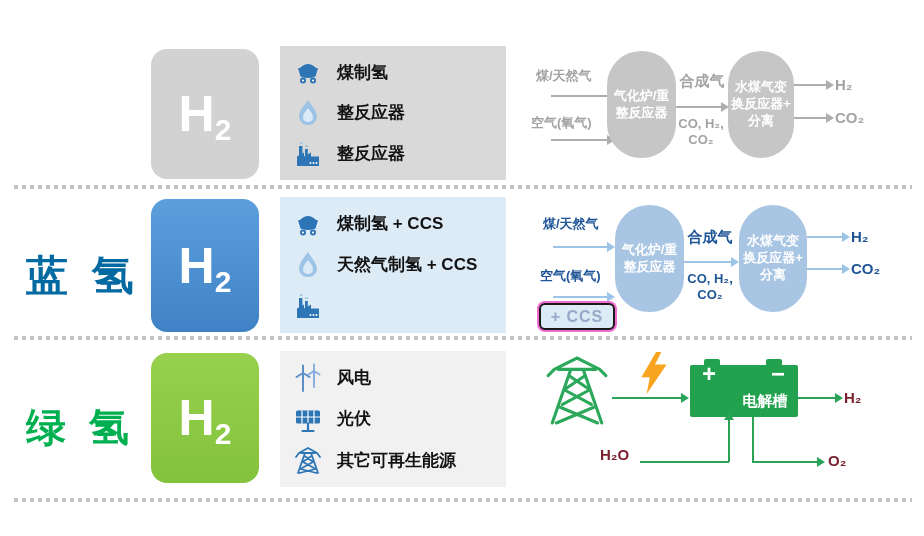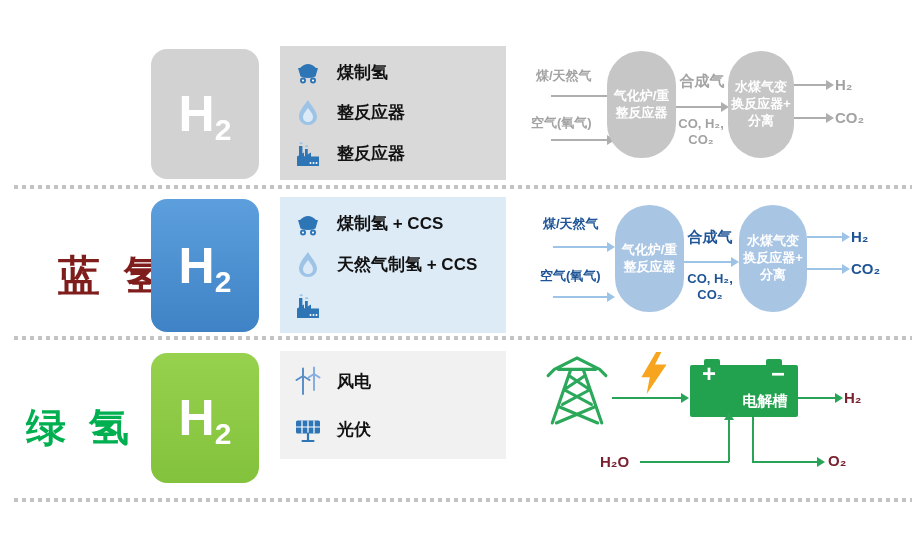--- a/index.html
+++ b/index.html
@@ -5,34 +5,34 @@
   html,body{margin:0;padding:0;background:#fff;}
   body{font-family:"Liberation Sans","DejaVu Sans",sans-serif;}
   .canvas{position:relative;width:924px;height:536px;background:#fff;overflow:hidden;}
   .row{position:absolute;left:0;width:924px;}
   #row1{top:0;height:185px;--fc:#aeaeae;--vfill:#c6c6c6;--ftxt:#a3a3a3;}
   #row2{top:186px;height:150px;--fc:#9dc3e6;--vfill:#a9c5e4;--ftxt:#1f5597;}
   #row3{top:340px;height:160px;--fc:#29a457;--ftxt:#7b2230;}
 
   .row-label{position:absolute;font-weight:800;font-size:40px;letter-spacing:6px;white-space:nowrap;}
   #row1 .row-label{left:26px;top:94px;color:#a8a8a8;}
-  #row2 .row-label{left:26px;top:62px;color:#7f1d1d;font-size:42px;margin-left:32px;}
+  #row2 .row-label{left:26px;top:62px;color:#0369a1;font-size:42px;}
   #row3 .row-label{left:26px;top:60px;color:#00b050;}
 
   .h2box{position:absolute;left:151px;width:108px;border-radius:16px;display:flex;align-items:center;justify-content:center;color:#fff;font-weight:800;}
   #row1 .h2box{top:49px;height:130px;background:#d2d2d2;}
   #row2 .h2box{top:13px;height:133px;background:linear-gradient(180deg,#5d9fdd,#3f83c6);}
   #row3 .h2box{top:13px;height:130px;background:linear-gradient(180deg,#97d14e,#83c23c);}
   .h2main{font-size:50px;line-height:1;}
   .h2sub{font-size:30px;line-height:1;position:relative;top:16px;}
 
   .panel{position:absolute;left:280px;width:226px;display:flex;flex-direction:column;justify-content:space-around;padding:6px 0;box-sizing:border-box;}
   #row1 .panel{top:46px;height:134px;background:#d9d9d9;}
   #row2 .panel{top:11px;height:136px;background:#ddebf7;}
-  #row3 .panel{top:11px;height:108px;background:#f1f1f1;}
+  #row3 .panel{top:11px;height:136px;background:#f1f1f1;}
   .method{display:flex;align-items:center;gap:14px;padding-left:13px;}
   .micon{width:30px;height:30px;flex:0 0 30px;display:flex;align-items:center;justify-content:center;}
   .mlabel{font-size:17px;font-weight:700;color:#121212;white-space:nowrap;}
 
   .vessel{position:absolute;border-radius:34px;background:var(--vfill);color:#fff;font-weight:700;font-size:13px;line-height:1.3;display:flex;align-items:center;justify-content:center;text-align:center;white-space:pre-line;}
   .flabel{position:absolute;font-weight:700;font-size:13px;color:var(--ftxt);white-space:pre-line;line-height:1.2;}
   .flabel.big{font-size:15px;}
   .flabel.ctr{text-align:center;}
 
   .ar{position:absolute;height:2px;background:var(--fc);}
@@ -169,20 +169,21 @@
               <circle cx="23.5" cy="24" r="1" fill="#fff"></circle>
             </svg>
         </span>
       </div>
     </div>
 
     <div class="flabel" style="left:543px;top:30px;">煤/天然气</div>
     <div class="ar" style="left:553px;top:60px;width:55px;"></div>
     <div class="flabel" style="left:540px;top:82px;">空气(氧气)</div>
     <div class="ar" style="left:553px;top:110px;width:55px;"></div>
+    <div class="ccsbox">+ CCS</div>
     <div class="vessel" style="left:615px;top:19px;width:69px;height:107px;">气化炉/重
 整反应器</div>
     <div class="flabel big ctr" style="left:682px;top:42px;width:56px;">合成气</div>
     <div class="ar" style="left:684px;top:75px;width:48px;"></div>
     <div class="flabel ctr" style="left:678px;top:85px;width:64px;">CO, H₂,
 CO₂</div>
     <div class="vessel" style="left:739px;top:19px;width:68px;height:107px;">水煤气变
 换反应器+
 分离</div>
     <div class="ar" style="left:807px;top:50px;width:36px;"></div>
@@ -216,20 +217,28 @@
       <div class="method">
         <span class="micon">
           <svg width="30" height="30" viewBox="0 0 30 30">
               <rect x="3" y="6.5" width="24" height="13" rx="1.5" fill="#2e75b6"></rect>
               <path d="M9,6.5 V19.5 M15,6.5 V19.5 M21,6.5 V19.5 M3,13 H27" stroke="#fff" stroke-width="1.2"></path>
               <path d="M15,19.5 V26 M9.5,27 H20.5" stroke="#2e75b6" stroke-width="2.2" stroke-linecap="round"></path>
             </svg>
         </span>
         <span class="mlabel">光伏</span>
       </div>
+      <div class="method">
+        <span class="micon">
+          <svg width="30" height="30" viewBox="0 0 30 30" stroke="#2e75b6" stroke-width="1.8" fill="none" stroke-linecap="round">
+              <path d="M6,8 L15,3 L24,8 M8,8 H22 M6,8 l-3,4 M24,8 l3,4 M12,8 L5,28 M18,8 L25,28 M11.5,11 L19,16 M18.5,11 L11,16 M10,17 L21,23 M20,17 L9,23 M7.5,24 L23.5,28 M22.5,24 L6.5,28"></path>
+            </svg>
+        </span>
+        <span class="mlabel">其它可再生能源</span>
+      </div>
     </div>
 
     <span style="position:absolute;left:544px;top:12px;">
       <svg width="66" height="76" viewBox="0 0 64 72" stroke="#2ba85a" stroke-width="3" fill="none" stroke-linecap="round">
           <path d="M10,16 L32,5 L54,16 M14,16 H50 M10,16 l-6,6 M54,16 l6,6 M26,16 L8,68 M38,16 L56,68 M24,22 L42,34 M40,22 L22,34 M20,36 L46,50 M44,36 L18,50 M14,52 L52,68 M50,52 L12,68"></path>
         </svg>
     </span>
     <span style="position:absolute;left:640px;top:12px;">
       <svg width="28" height="42" viewBox="0 0 24 40">
           <polygon points="14,0 0,24 8,24 5,40 24,12 13,12 19,0" fill="#f7a41f"></polygon>
@@ -241,21 +250,21 @@
       <span class="stub s1"></span>
       <span class="stub s2"></span>
       <span class="term plus">+</span>
       <span class="term minus">−</span>
       <span class="elabel">电解槽</span>
     </div>
 
     <div class="ar" style="left:798px;top:57px;width:38px;"></div>
     <div class="flabel big" style="left:844px;top:49px;">H₂</div>
 
-    <div class="flabel big" style="left:600px;top:113px;">H₂O</div>
+    <div class="flabel big" style="left:600px;top:106px;">H₂O</div>
     <div class="lnh" style="left:640px;top:121px;width:89px;"></div>
     <div class="arv-up" style="left:728px;top:79px;height:43px;"></div>
 
     <div class="lnv" style="left:752px;top:77px;height:45px;"></div>
     <div class="ar" style="left:752px;top:121px;width:66px;"></div>
     <div class="flabel big" style="left:828px;top:112px;">O₂</div>
   </section>
 
   <div class="divider" id="div3"></div>
 </div>

